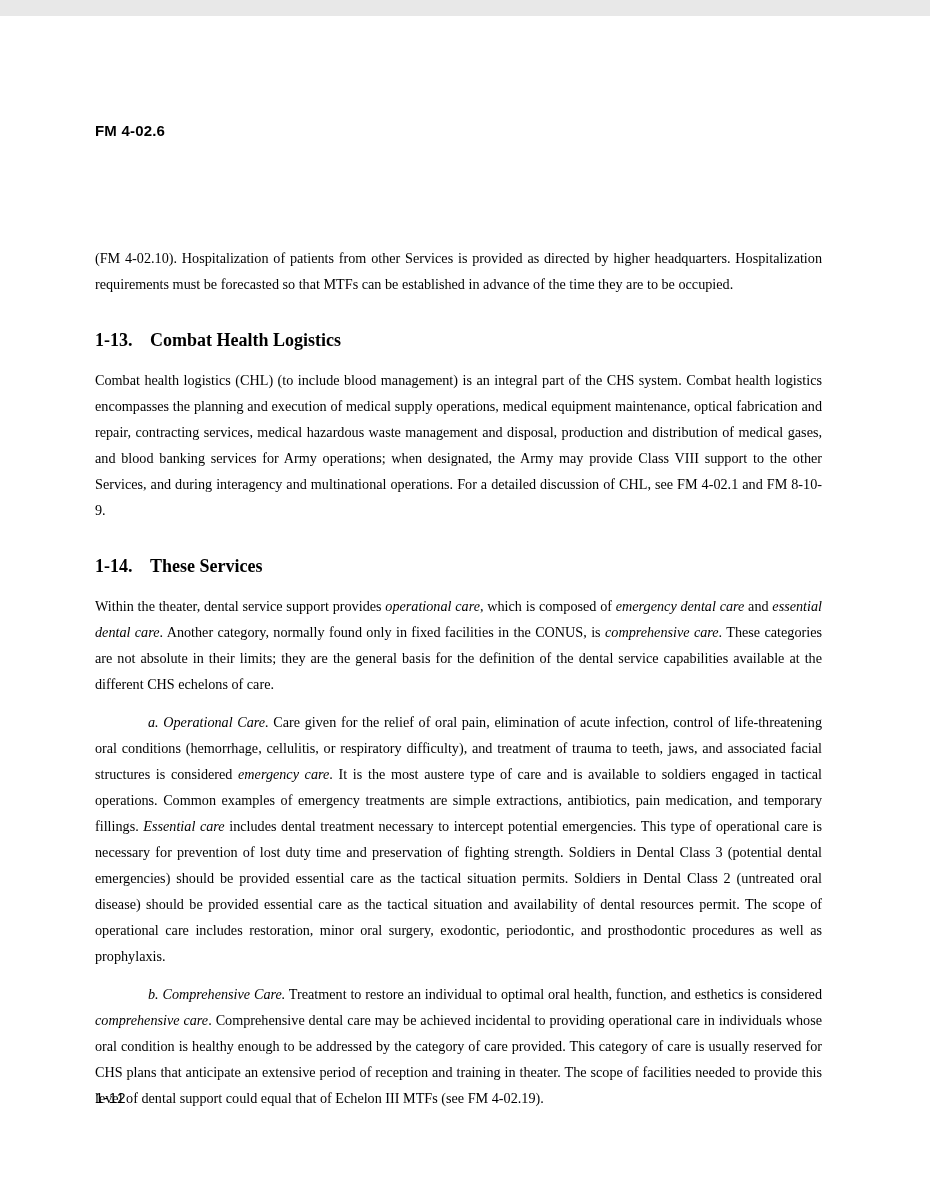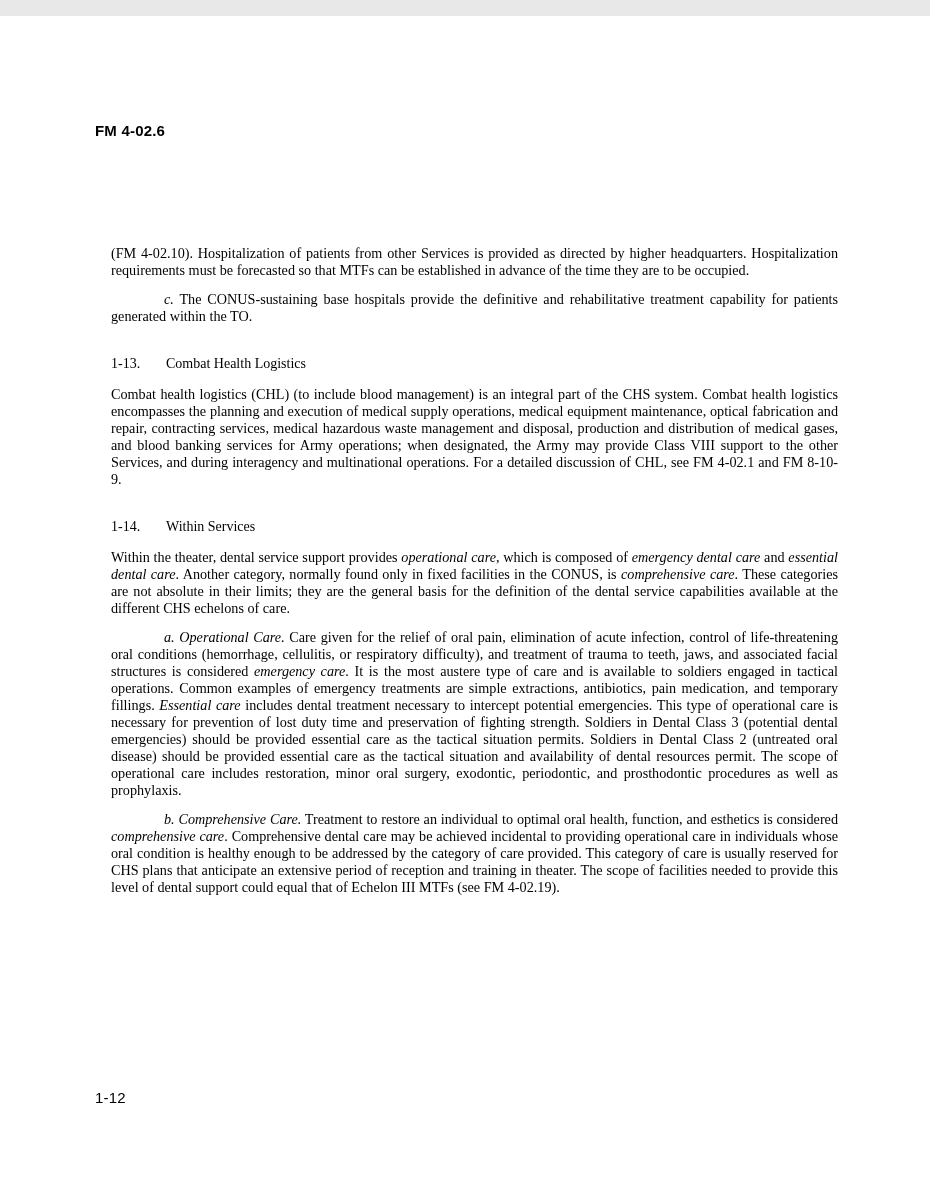--- a/index.html
+++ b/index.html
@@ -30,59 +30,58 @@
     top: 1073px;
     left: 95px;
     font-family: "Liberation Sans", sans-serif;
     font-weight: normal;
     font-size: 15px;
     letter-spacing: 0.2px;
   }
   .content {
     position: absolute;
     top: 229px;
-    left: 111px;
+    left: 95px;
     width: 727px;
     font-family: "Liberation Serif", serif;
     font-size: 14.2px;
-    line-height: 17px;
+    line-height: 26px;
     text-align: justify;
   }
   .para {
     margin: 0 0 12px 0;
   }
   .para.indent {
     text-indent: 53px;
   }
   .heading {
     font-family: "Liberation Serif", serif;
-    font-weight: normal;
-    font-size: 14px;
+    font-weight: bold;
+    font-size: 18px;
     margin: 30px 0 14px 0;
     text-align: left;
   }
   .heading .hnum {
     display: inline-block;
     width: 55px;
   }
   .it {
     font-style: italic;
   }
 </style>
 </head>
 <body>
 
 <div class="page">
   <div class="running-header">FM 4-02.6</div>
 
   <div class="content" id="doc-content">
       <p class="para"><span>(FM 4-02.10).  Hospitalization of patients from other Services is provided as directed by higher headquarters. Hospitalization requirements must be forecasted so that MTFs can be established in advance of the time they are to be occupied.</span></p>
-      <p class="para indent"><span class="it">c.</span><span>  The CONUS-sustaining base hospitals provide the definitive and rehabilitative treatment capability for patients generated within the TO.</span></p>
       <div class="heading"><span class="hnum">1-13.</span><span>Combat Health Logistics</span></div>
       <p class="para"><span>Combat health logistics (CHL) (to include blood management) is an integral part of the CHS system.  Combat health logistics encompasses the planning and execution of medical supply operations, medical equipment maintenance, optical fabrication and repair, contracting services, medical hazardous waste management and disposal, production and distribution of medical gases, and blood banking services for Army operations; when designated, the Army may provide Class VIII support to the other Services, and during interagency and multinational operations.  For a detailed discussion of CHL, see FM 4-02.1 and FM 8-10-9.</span></p>
-      <div class="heading"><span class="hnum">1-14.</span><span>Within Services</span></div>
+      <div class="heading"><span class="hnum">1-14.</span><span>These Services</span></div>
       <p class="para"><span>Within the theater, dental service support provides </span><span class="it">operational care</span><span>, which is composed of </span><span class="it">emergency dental care</span><span> and </span><span class="it">essential dental care</span><span>.  Another category, normally found only in fixed facilities in the CONUS, is </span><span class="it">comprehensive care</span><span>.  These categories are not absolute in their limits; they are the general basis for the definition of the dental service capabilities available at the different CHS echelons of care.</span></p>
       <p class="para indent"><span class="it">a.</span><span>  </span><span class="it">Operational Care.</span><span>  Care given for the relief of oral pain, elimination of acute infection, control of life-threatening oral conditions (hemorrhage, cellulitis, or respiratory difficulty), and treatment of trauma to teeth, jaws, and associated facial structures is considered </span><span class="it">emergency care</span><span>.  It is the most austere type of care and is available to soldiers engaged in tactical operations.  Common examples of emergency treatments are simple extractions, antibiotics, pain medication, and temporary fillings.  </span><span class="it">Essential care</span><span> includes dental treatment necessary to intercept potential emergencies.  This type of operational care is necessary for prevention of lost duty time and preservation of fighting strength.  Soldiers in Dental Class 3 (potential dental emergencies) should be provided essential care as the tactical situation permits.  Soldiers in Dental Class 2 (untreated oral disease) should be provided essential care as the tactical situation and availability of dental resources permit.  The scope of operational care includes restoration, minor oral surgery, exodontic, periodontic, and prosthodontic procedures as well as prophylaxis.</span></p>
       <p class="para indent"><span class="it">b.</span><span>  </span><span class="it">Comprehensive Care.</span><span>  Treatment to restore an individual to optimal oral health, function, and esthetics is considered </span><span class="it">comprehensive care</span><span>.  Comprehensive dental care may be achieved incidental to providing operational care in individuals whose oral condition is healthy enough to be addressed by the category of care provided.  This category of care is usually reserved for CHS plans that anticipate an extensive period of reception and training in theater.  The scope of facilities needed to provide this level of dental support could equal that of Echelon III MTFs (see FM 4-02.19).</span></p>
     </div>
 
   <div class="running-footer">1-12</div>
 </div>
 
 </body></html>

